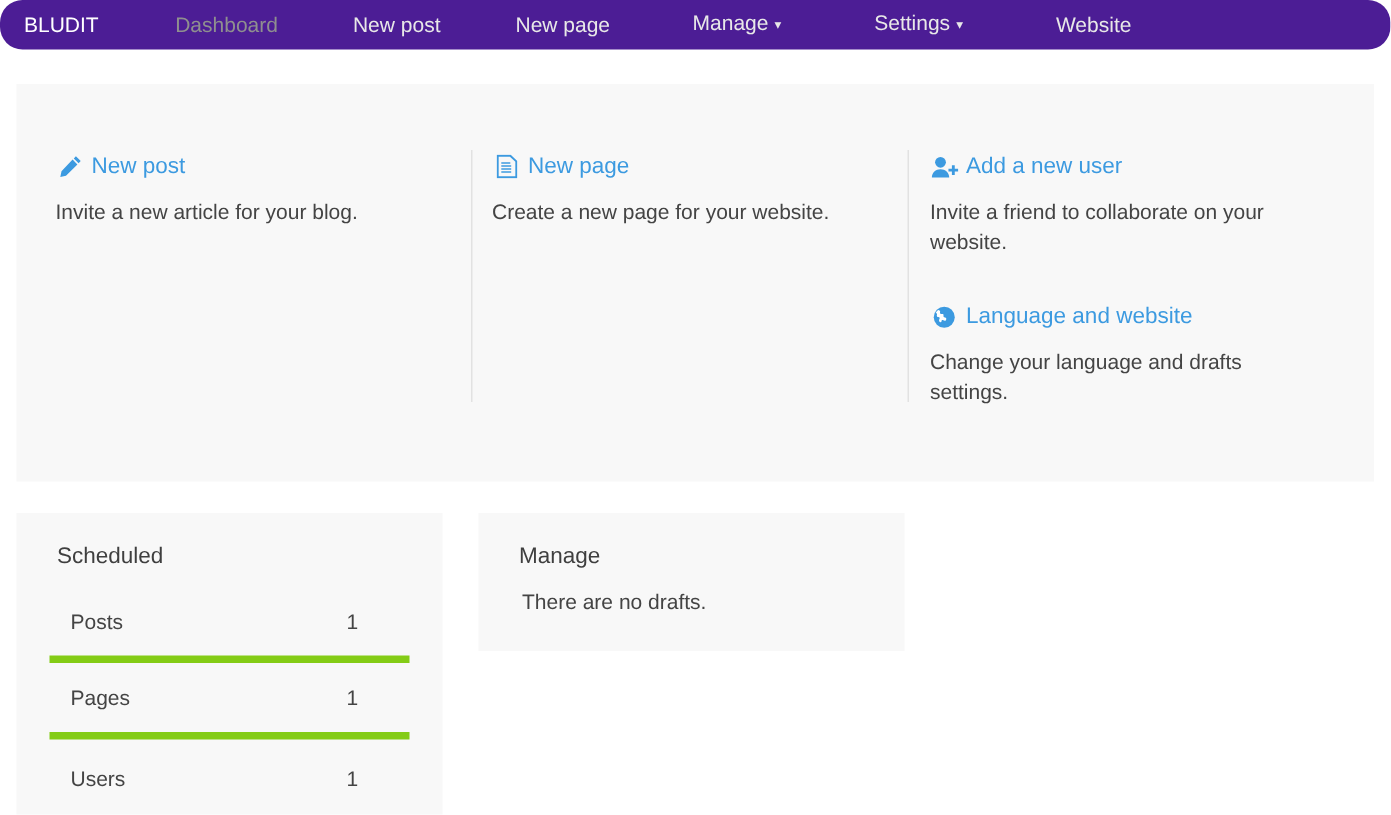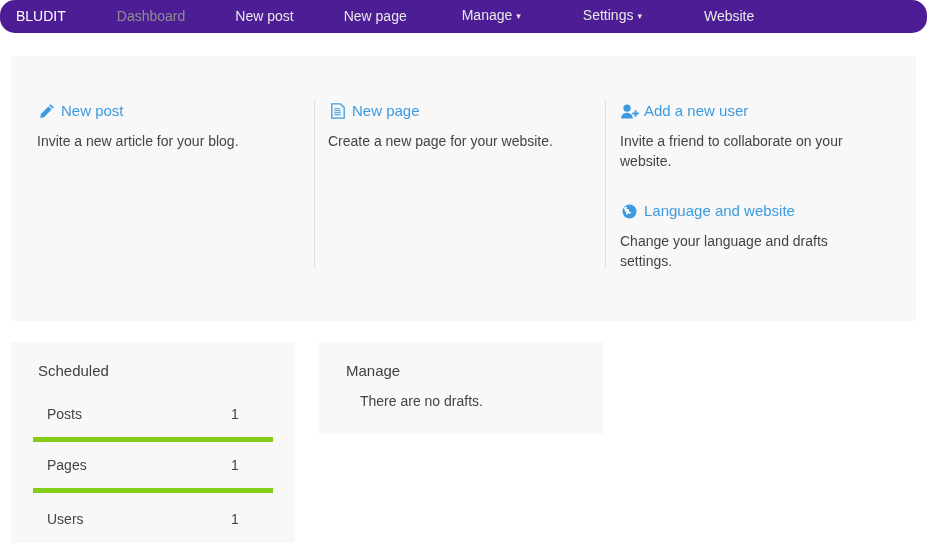--- a/index.html
+++ b/index.html
@@ -146,21 +146,21 @@
 
   .card-title {
     font-size: 15px;
     color: #3f3f3f;
     margin: 0 0 10px 5px;
     line-height: 20px;
   }
   .card-text {
     font-size: 14px;
     color: #444444;
-    margin-left: 19px;
+    margin-left: 7px;
     line-height: 20px;
   }
 
   .stat-list {
     margin-top: 8px;
   }
   .stat-row {
     display: flex;
     align-items: center;
     height: 51px;

